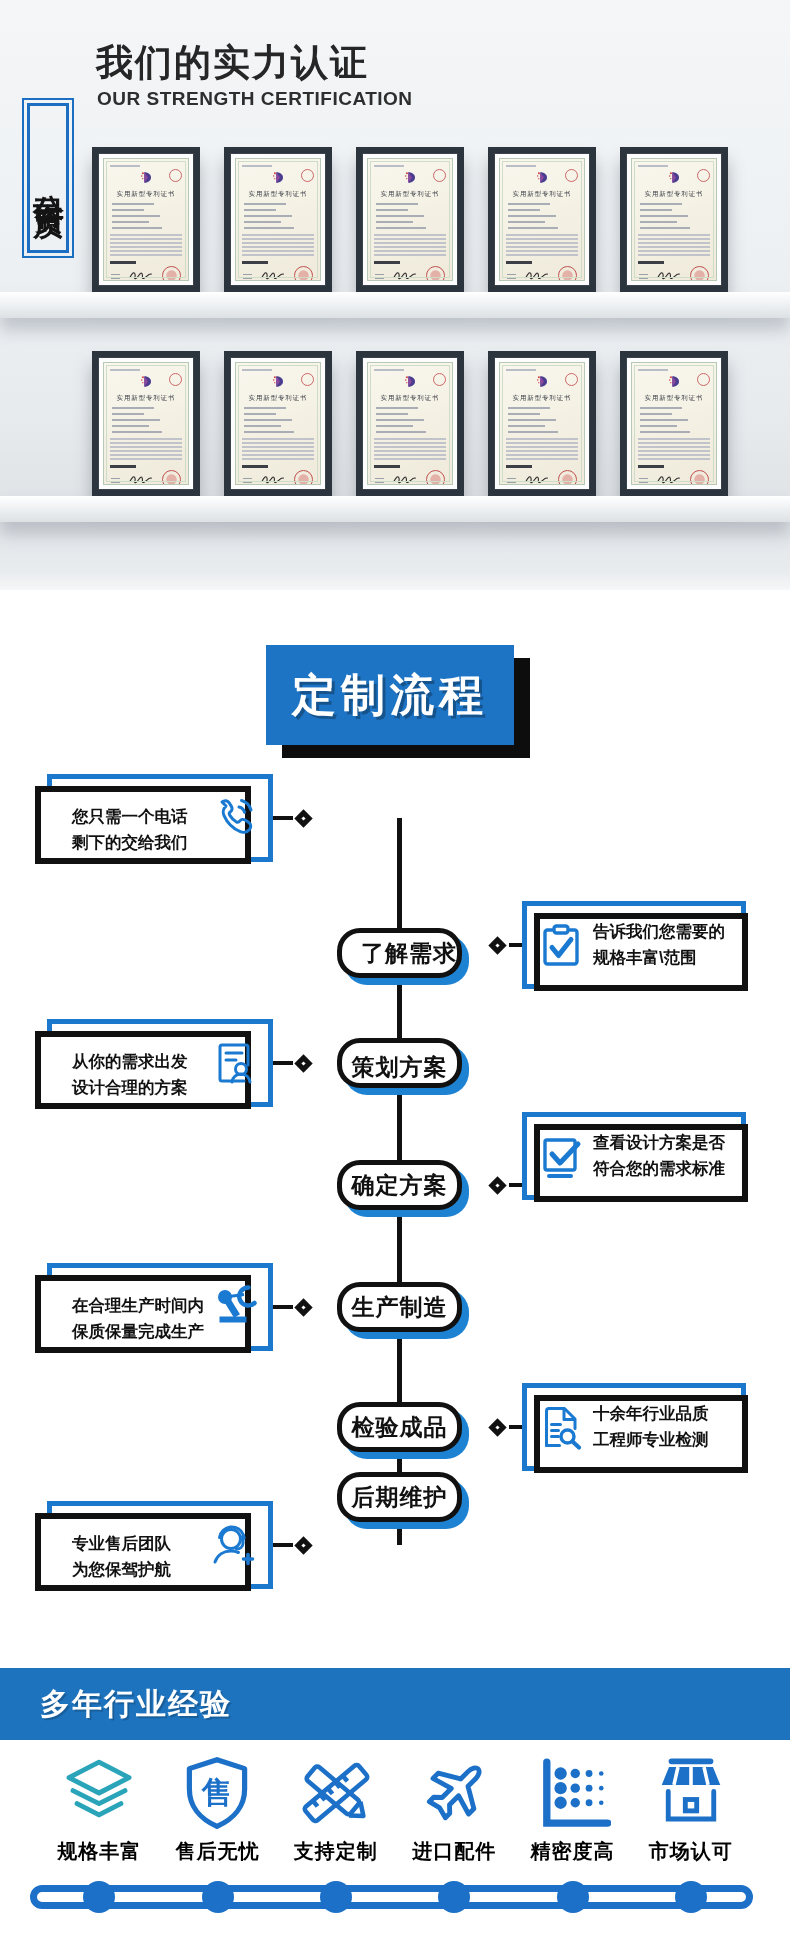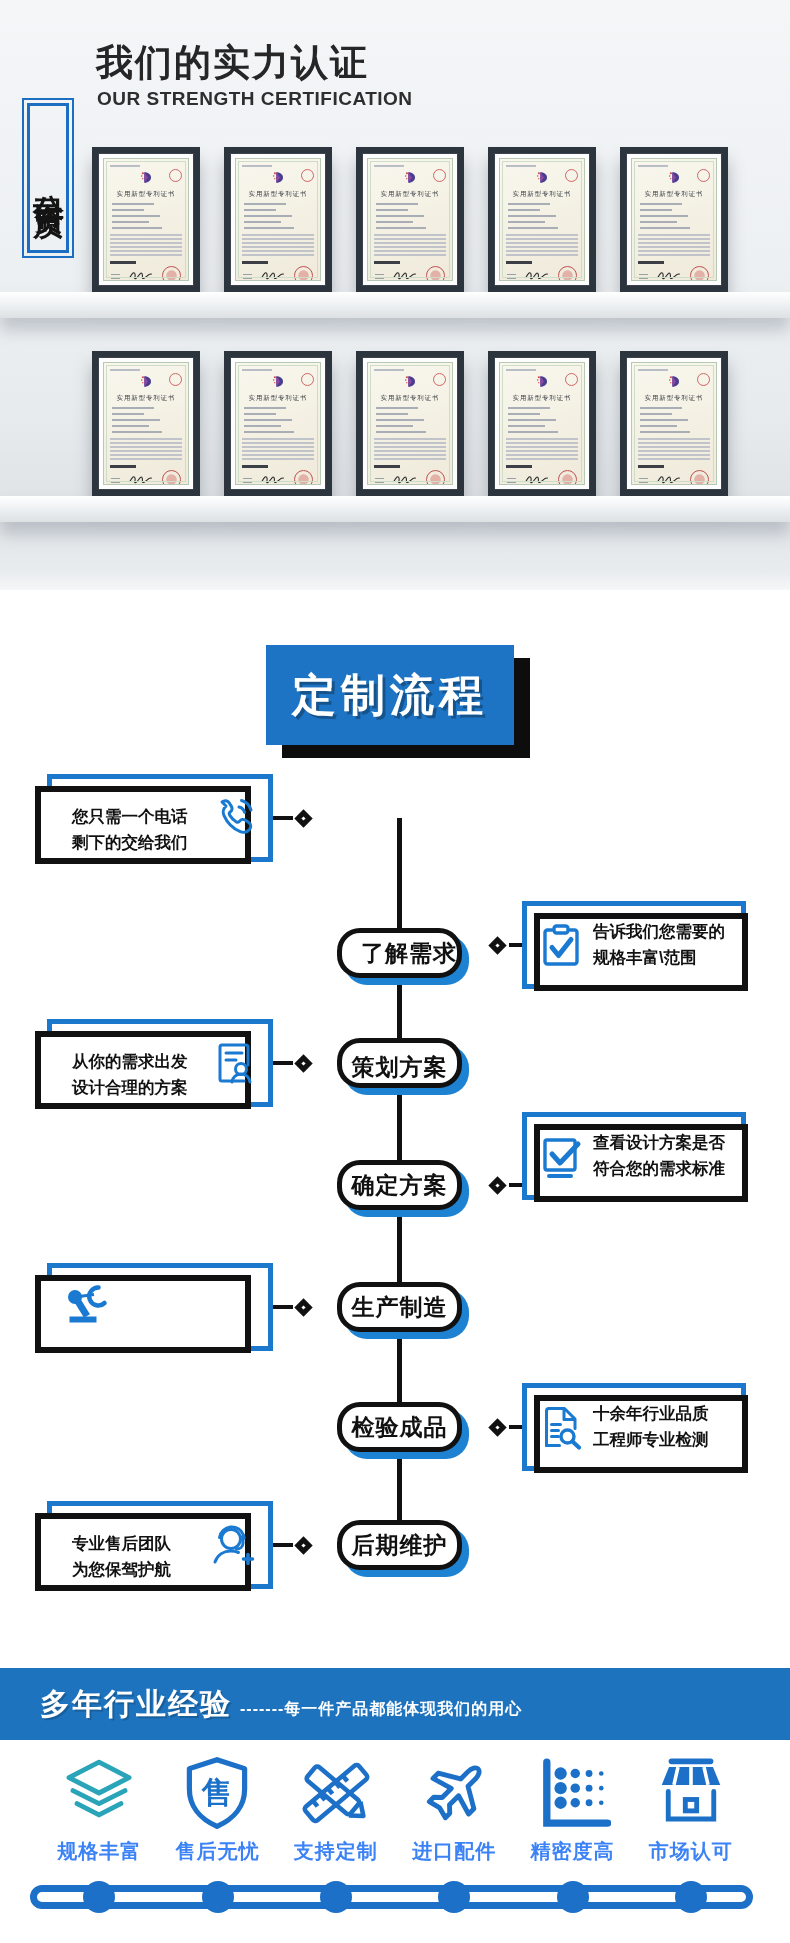--- a/index.html
+++ b/index.html
@@ -87,21 +87,21 @@
   .exp-bar{height:72px;background:#1e73be;display:flex;align-items:center;
     padding-left:40px;box-sizing:border-box;}
   .exp-title{font-size:30px;font-weight:800;color:#fff;letter-spacing:2px;
     text-shadow:2px 2px 0 rgba(0,0,0,.18);}
   .exp-sub{font-size:16px;font-weight:600;color:#fff;margin-left:8px;padding-top:10px;letter-spacing:1px;}
   .features{position:relative;height:203px;background:#fff;}
   .feature-cols{position:absolute;left:40px;right:40px;top:14px;display:flex;}
   .feature{flex:1;display:flex;flex-direction:column;align-items:center;}
   .f-icon{width:78px;height:78px;}
   .f-icon svg{width:100%;height:100%;display:block;}
-  .f-label{margin-top:6px;font-size:20px;font-weight:800;color:#3b82f6;letter-spacing:1px;}
+  .f-label{margin-top:6px;font-size:20px;font-weight:800;color:#000000;letter-spacing:1px;}
   .timeline{position:absolute;left:30px;width:723px;top:145px;height:24px;background:#fff;
     border:7px solid #1c70c8;border-radius:14px;box-sizing:border-box;}
   .tl-dot{position:absolute;top:141px;width:32px;height:32px;border-radius:50%;background:#1c70c8;}
 </style>
 </head>
 <body>
 
 <div class="page">
 
   <section class="certs">
@@ -619,20 +619,24 @@
           </div>
         </div>
         <div class="connector right" style="top: 588px;">
           <span class="cdiamond"></span>
           <span class="cline"></span>
         </div>
         <div class="flow-node" style="top: 692px;">
           <span>生产制造</span>
         </div>
         <div class="note-box left" style="top: 673px;">
+          <div class="note-text">
+            <div>在合理生产时间内</div>
+            <div>保质保量完成生产</div>
+          </div>
           <span class="note-icon">
             <svg viewBox="0 0 48 48" fill="none" stroke="currentColor">
               <path d="M13.5 14.5L25 33" stroke-width="7"></path>
               <path d="M13.5 14l18.5-2.5" stroke-width="3"></path>
               <circle cx="13" cy="14" r="7" fill="currentColor" stroke="none"></circle>
               <path d="M7.5 36.5h27" stroke-width="6"></path>
               <path d="M36.5 4.5a9 9 0 1 0 6 15.5" stroke-width="4.5" stroke-linecap="round"></path>
             </svg>
           </span>
         </div>
@@ -656,21 +660,21 @@
           </span>
           <div class="note-text">
             <div>十余年行业品质</div>
             <div>工程师专业检测</div>
           </div>
         </div>
         <div class="connector right" style="top: 830px;">
           <span class="cdiamond"></span>
           <span class="cline"></span>
         </div>
-        <div class="flow-node" style="top: 930px;">
+        <div class="flow-node" style="top: 882px;">
           <span>后期维护</span>
         </div>
         <div class="note-box left" style="top: 911px;">
           <div class="note-text">
             <div>专业售后团队</div>
             <div>为您保驾护航</div>
           </div>
           <span class="note-icon">
             <svg viewBox="0 0 48 48" fill="none" stroke="currentColor" stroke-width="3" stroke-linecap="round">
               <circle cx="21" cy="18" r="9.5"></circle>
@@ -684,21 +688,20 @@
         </div>
         <div class="connector left" style="top: 948px;">
           <span class="cline"></span>
           <span class="cdiamond"></span>
         </div>
       </div>
   </section>
 
   <section class="exp-bar">
     <span class="exp-title">多年行业经验</span>
-    <span class="exp-sub">-------每一件产品都能体现我们的用心</span>
   </section>
 
   <section class="features">
     <div class="feature-cols" id="feature-cols">
         <div class="feature">
           <div class="f-icon" style="color: rgb(42, 164, 184);">
             <svg viewBox="0 0 48 48" fill="none" stroke="currentColor" stroke-width="3" stroke-linejoin="round">
               <path d="M24 5L42.5 14.5 24 24 5.5 14.5z"></path>
               <path d="M8 22.5l16 8 16-8" stroke-linecap="round"></path>
               <path d="M10.5 30.5l13.5 7 13.5-7" stroke-linecap="round"></path>

